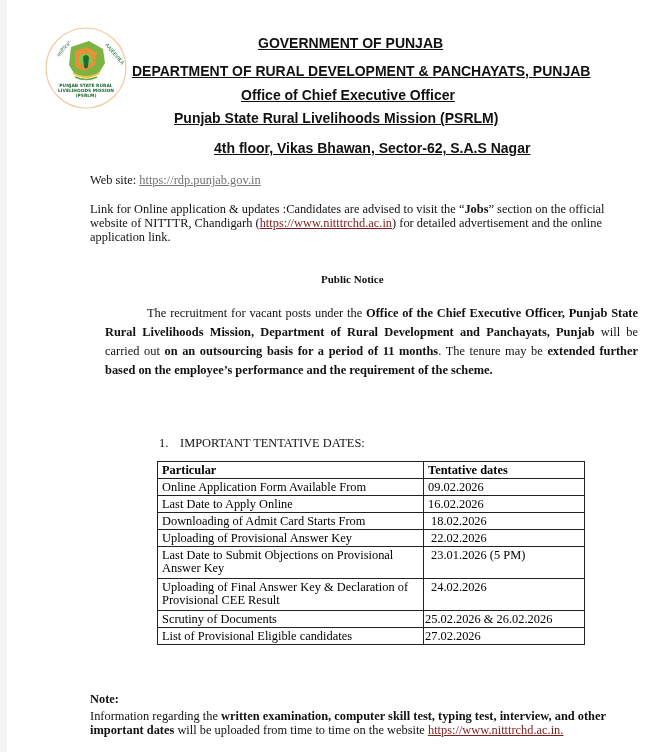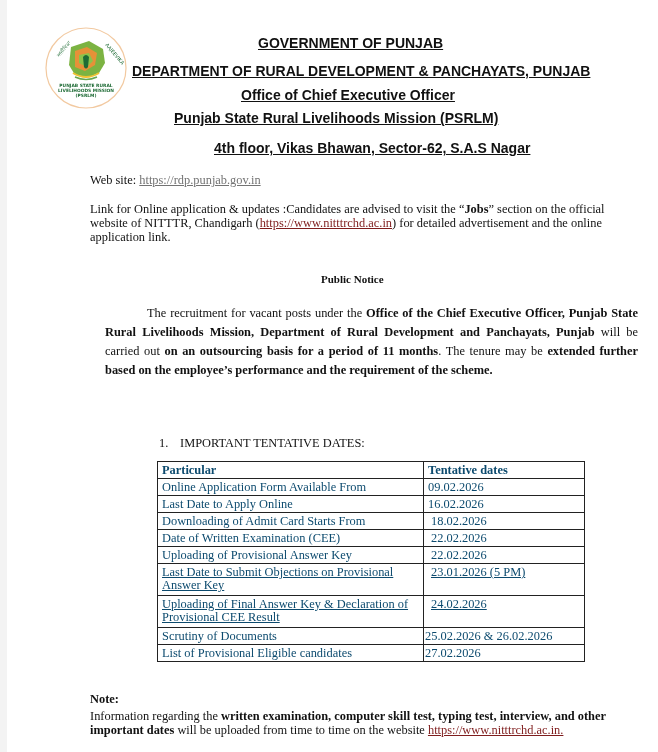--- a/index.html
+++ b/index.html
@@ -38,30 +38,30 @@
                   font-size: 11px; }
 
   #para { left: 70px; top: 304px; width: 533px; line-height: 19px; text-align: justify; margin-left: 28px; }
   #para .indent { display: inline-block; width: 42px; }
 
   #section { left: 104px; top: 436px; white-space: nowrap; margin-left: 48px; }
   #section .num { display: inline-block; width: 21px; }
 
   table.dates {
     position: absolute; left: 150px; top: 461px; border-collapse: collapse;
-    font-size: 12.4px; color: #0c4a6e;
+    font-size: 12.4px; color: #000000;
   }
   table.dates td {
     border: 1px solid #222; padding: 0 4px; vertical-align: top; line-height: 13px;
     height: 17px; box-sizing: border-box;
   }
   table.dates td.c1 { width: 266px; padding-top: 2px; }
   table.dates td.c2 { width: 161px; padding-top: 2px; padding-left: 7px; }
   table.dates td.c2.tight { padding-left: 1px; }
-  table.dates tr.tall td { height: 32px; text-decoration: underline; }
+  table.dates tr.tall td { height: 32px; }
   table.dates .b { font-weight: bold; }
   table.dates { border: 1.5px solid #222; }
 
   #note-label { left: 83px; top: 692px; font-weight: bold; }
   #note-text { left: 83px; top: 709px; width: 545px; }
 </style>
 </head>
 <body>
 
 <div class="left-gutter"></div>
@@ -116,24 +116,20 @@
     </tr>
     <tr>
       <td class="c1">Last Date to Apply Online</td>
       <td class="c2" style="padding-left:4px">16.02.2026</td>
     </tr>
     <tr>
       <td class="c1">Downloading of Admit Card Starts From</td>
       <td class="c2">18.02.2026</td>
     </tr>
     <tr>
-      <td class="c1">Date of Written Examination (CEE)</td>
-      <td class="c2">22.02.2026</td>
-    </tr>
-    <tr>
       <td class="c1">Uploading of Provisional Answer Key</td>
       <td class="c2">22.02.2026</td>
     </tr>
     <tr class="tall">
       <td class="c1">Last Date to Submit Objections on Provisional Answer Key</td>
       <td class="c2">23.01.2026 (5 PM)</td>
     </tr>
     <tr class="tall">
       <td class="c1">Uploading of Final Answer Key &amp; Declaration of Provisional CEE Result</td>
       <td class="c2">24.02.2026</td>

